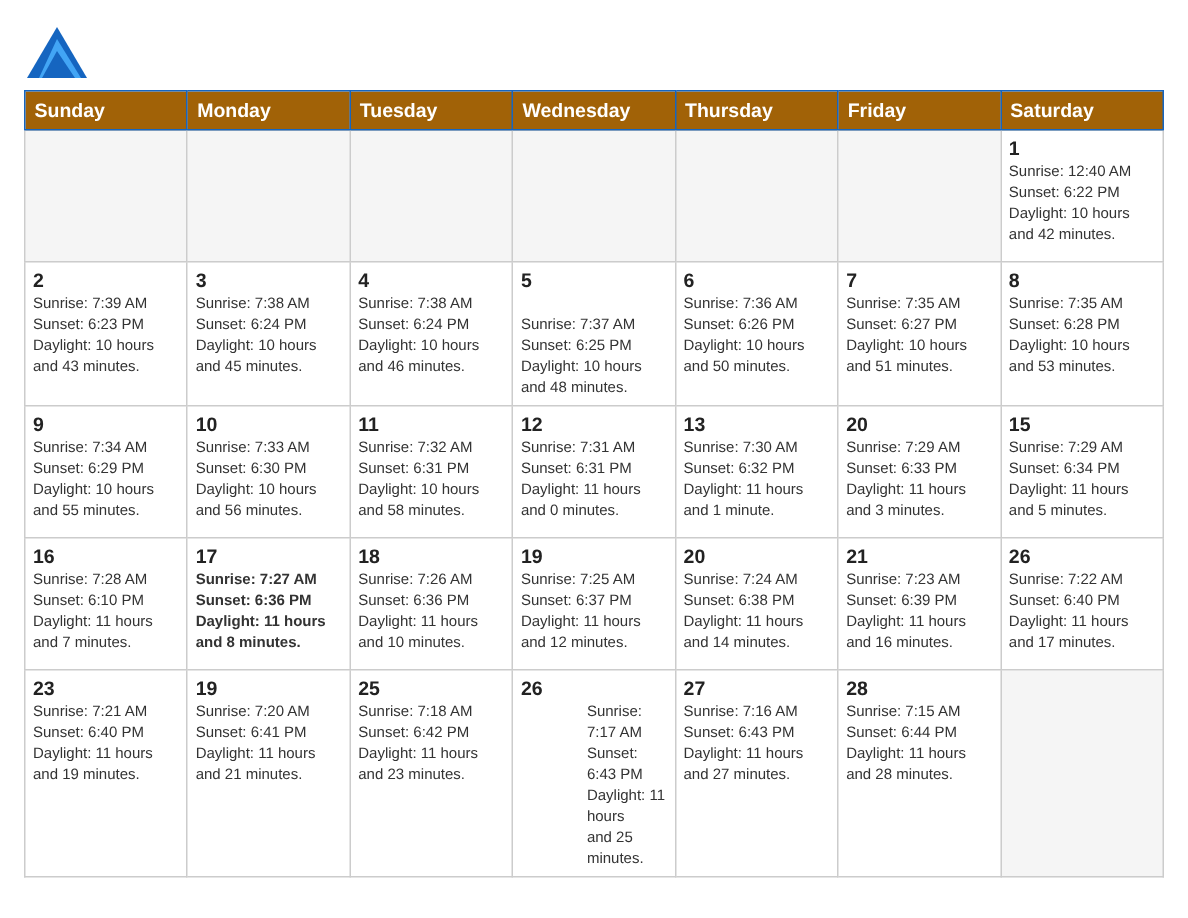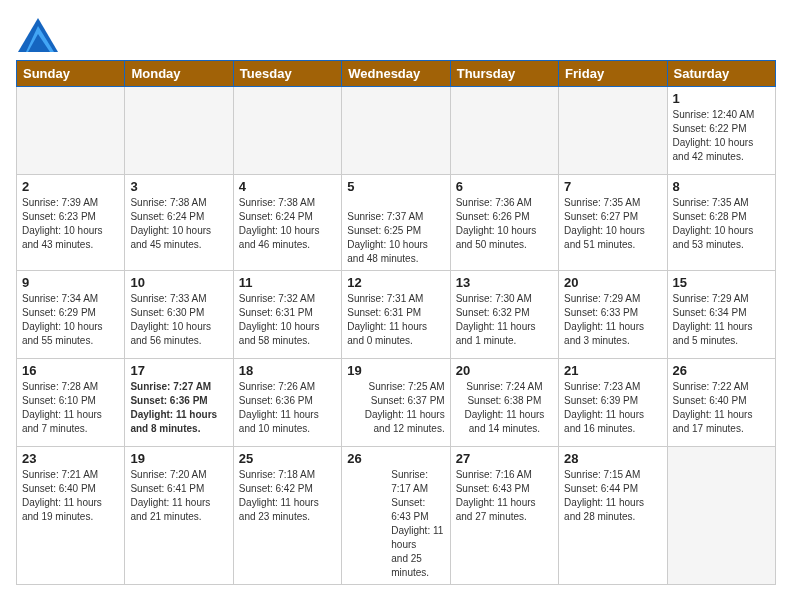--- a/index.html
+++ b/index.html
@@ -253,28 +253,28 @@
         </td>
         <td>
           <span class="day-number">18</span>
           <div class="day-info" style="white-space: pre-line;">Sunrise: 7:26 AM
 Sunset: 6:36 PM
 Daylight: 11 hours
 and 10 minutes.</div>
         </td>
         <td>
           <span class="day-number">19</span>
-          <div class="day-info" style="white-space: pre-line; text-align: right;">Sunrise: 7:25 AM
+          <div class="day-info" style="white-space: pre-line;">Sunrise: 7:25 AM
 Sunset: 6:37 PM
 Daylight: 11 hours
 and 12 minutes.</div>
         </td>
         <td>
           <span class="day-number">20</span>
-          <div class="day-info" style="white-space: pre-line; text-align: center;">Sunrise: 7:24 AM
+          <div class="day-info" style="white-space: pre-line;">Sunrise: 7:24 AM
 Sunset: 6:38 PM
 Daylight: 11 hours
 and 14 minutes.</div>
         </td>
         <td>
           <span class="day-number">21</span>
           <div class="day-info" style="white-space: pre-line;">Sunrise: 7:23 AM
 Sunset: 6:39 PM
 Daylight: 11 hours
 and 16 minutes.</div>

